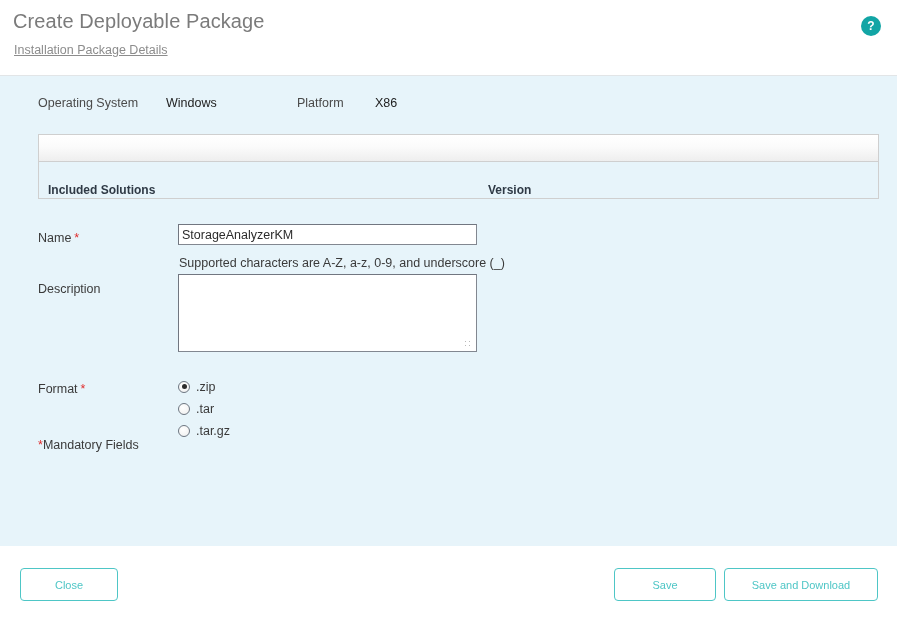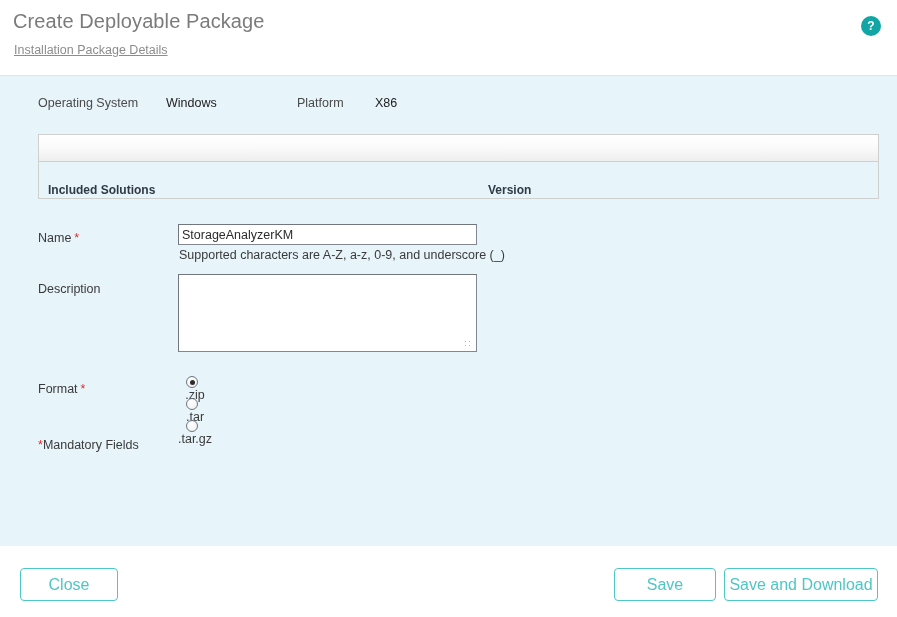--- a/index.html
+++ b/index.html
@@ -123,21 +123,21 @@
     font-size: 12.5px; color: #2b2b2b;
     padding: 1px 3px;
     background: #ffffff;
     border: 1px solid #828790;
     border-top-color: #717680;
     border-left-color: #717680;
     border-radius: 0;
     outline: none;
   }
   .hint {
-    position: absolute; left: 179px; top: 172px;
+    position: absolute; left: 179px; top: 180px;
     font-size: 12.5px; color: #3a3a3a; white-space: nowrap;
   }
   .desc-input {
     position: absolute; left: 178px; top: 198px;
     width: 299px; height: 78px;
     font-family: "Liberation Sans", sans-serif;
     font-size: 12.5px; color: #2b2b2b;
     padding: 2px 3px;
     background: #ffffff;
     border: 1px solid #828790;
@@ -153,21 +153,21 @@
     background-image:
       radial-gradient(circle 1px at 1.5px 1.5px, #b9b9b9 99%, transparent 100%),
       radial-gradient(circle 1px at 5.5px 1.5px, #b9b9b9 99%, transparent 100%),
       radial-gradient(circle 1px at 5.5px 5.5px, #b9b9b9 99%, transparent 100%),
       radial-gradient(circle 1px at 1.5px 5.5px, #b9b9b9 99%, transparent 100%),
       radial-gradient(circle 1px at 9.5px 1.5px, transparent 100%);
     background-repeat: no-repeat;
   }
 
   .radio-group { position: absolute; left: 178px; top: 300px; }
-  .radio-row { display: flex; align-items: center; height: 21px; margin-bottom: 1px; flex-direction: column; }
+  .radio-row { display: flex; align-items: center; height: 21px; margin-bottom: 1px; }
   .radio-dot {
     width: 12px; height: 12px; border-radius: 50%;
     border: 1px solid #6d7681;
     background: radial-gradient(circle at 40% 35%, #ffffff 0%, #f3f3f3 70%, #e2e2e2 100%);
     position: relative; margin-right: 6px; flex: 0 0 auto;
   }
   .radio-row.selected .radio-dot::after {
     content: ""; position: absolute;
     left: 2.5px; top: 2.5px; width: 5px; height: 5px;
     border-radius: 50%; background: #2b2b2b;
@@ -183,21 +183,21 @@
   
   .footer {
     position: absolute; left: 0; top: 546px;
     width: 897px; height: 71px; background: #ffffff;
   }
   .btn {
     position: absolute; top: 22px; height: 33px;
     background: #ffffff;
     border: 1px solid #4ec6c6;
     border-radius: 4px;
-    color: #4ec6c6; font-size: 16px;
+    color: #4ec6c6; font-size: 11px;
     font-family: "Liberation Sans", sans-serif;
     cursor: pointer; padding: 0 14px;
     display: flex; align-items: center; justify-content: center;
     white-space: nowrap;
   }
   .btn-close { left: 20px; width: 98px; }
   .btn-save  { left: 614px; width: 102px; }
   .btn-savedl{ left: 724px; width: 154px; }
 </style>
 </head>

